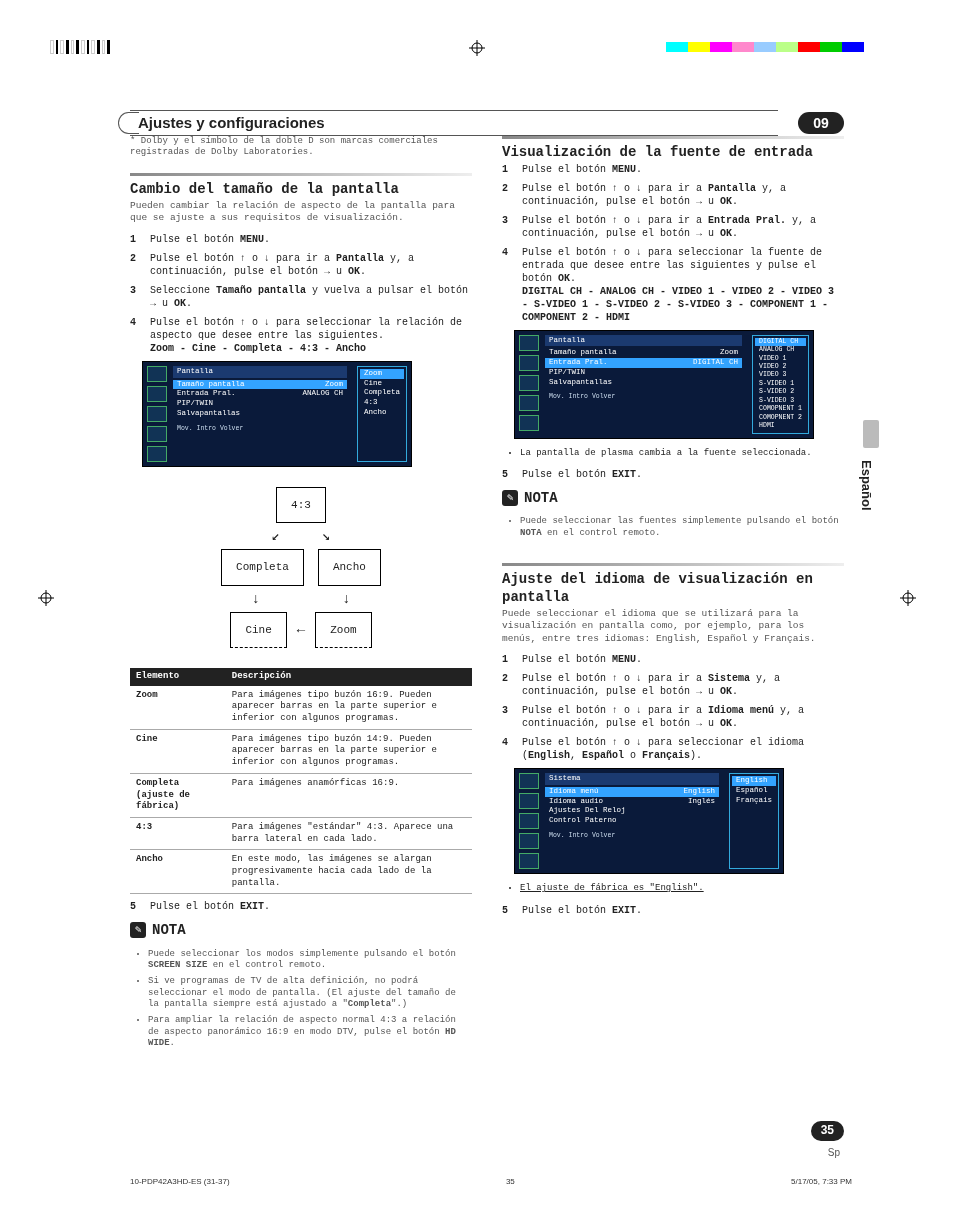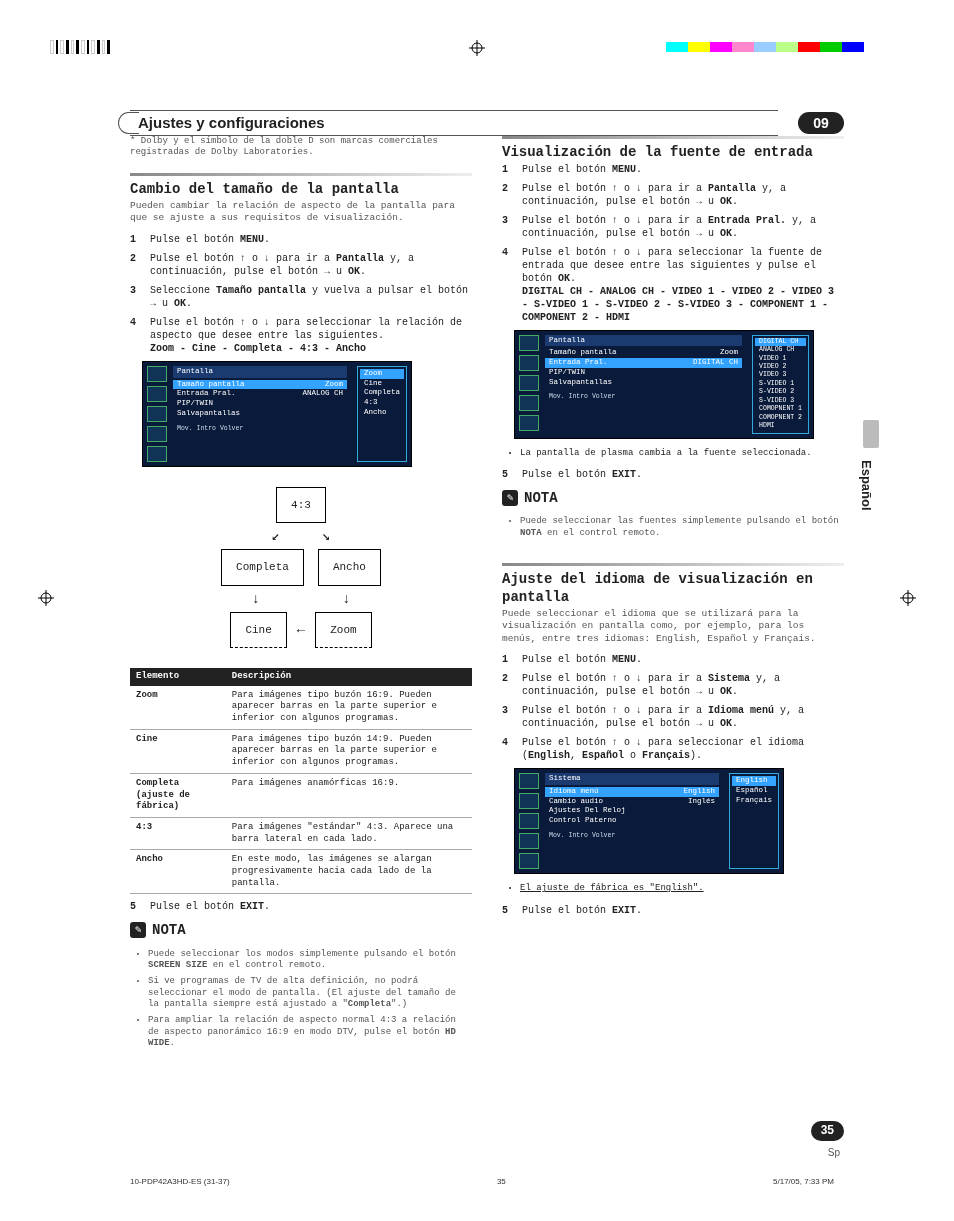--- a/index.html
+++ b/index.html
@@ -88,21 +88,21 @@
   table.desc-table td:first-child { font-weight:bold; width:28%;}
   .note-head { display:flex; align-items:center; gap:6px; margin:8px 0 3px;}
   .note-icon { background:#222;color:#fff;width:16px;height:16px;display:flex;align-items:center;justify-content:center;border-radius:3px;font-size:11px;}
   .note-label { font-weight:bold; font-size:14px;}
   .note-list { list-style:disc; padding-left:18px; color:#555; font-size:9px;}
   .note-list li{margin-bottom:4px;}
   .side-tab { position:absolute; right:80px; top:460px; writing-mode:vertical-rl; font-weight:bold; font-size:13px;}
   .side-tab-mark { position:absolute; right:75px; top:420px; width:16px;height:28px;background:#bbb;border-radius:2px;}
   .page-badge { position:absolute; right:110px; bottom:80px; background:#222;color:#fff;border-radius:10px;padding:2px 10px;font-size:12px;font-weight:bold;}
   .page-lang { position:absolute; right:114px; bottom:62px; font-size:10px;color:#555;}
-  .footer-info { position:absolute; bottom:34px; left:130px; right:120px; display:flex; justify-content:space-between; font-size:8px; color:#333;}
+  .footer-info { position:absolute; bottom:34px; left:130px; right:102px; display:flex; justify-content:space-between; font-size:8px; color:#333;}
 </style>
 </head>
 <body>
 
 <div class="page">
 
   <div class="printer-marks-top">
     <div class="crop-left">
       <div></div>
         <div></div>
@@ -391,21 +391,21 @@
             <span></span>
             <span></span>
           </div>
         <div class="menu-main">
           <div class="menu-title">Sistema</div>
           <div class="menu-row hl">
               <span>Idioma menú</span>
               <span>English</span>
             </div>
           <div class="menu-row">
-              <span>Cambio audio</span>
+              <span>Idioma audio</span>
               <span>Inglés</span>
             </div>
           <div class="menu-row">
               <span>Ajustes Del Reloj</span>
             </div>
           <div class="menu-row">
               <span>Control Paterno</span>
             </div>
           <div class="menu-foot">Mov.   Intro   Volver</div>
         </div>

